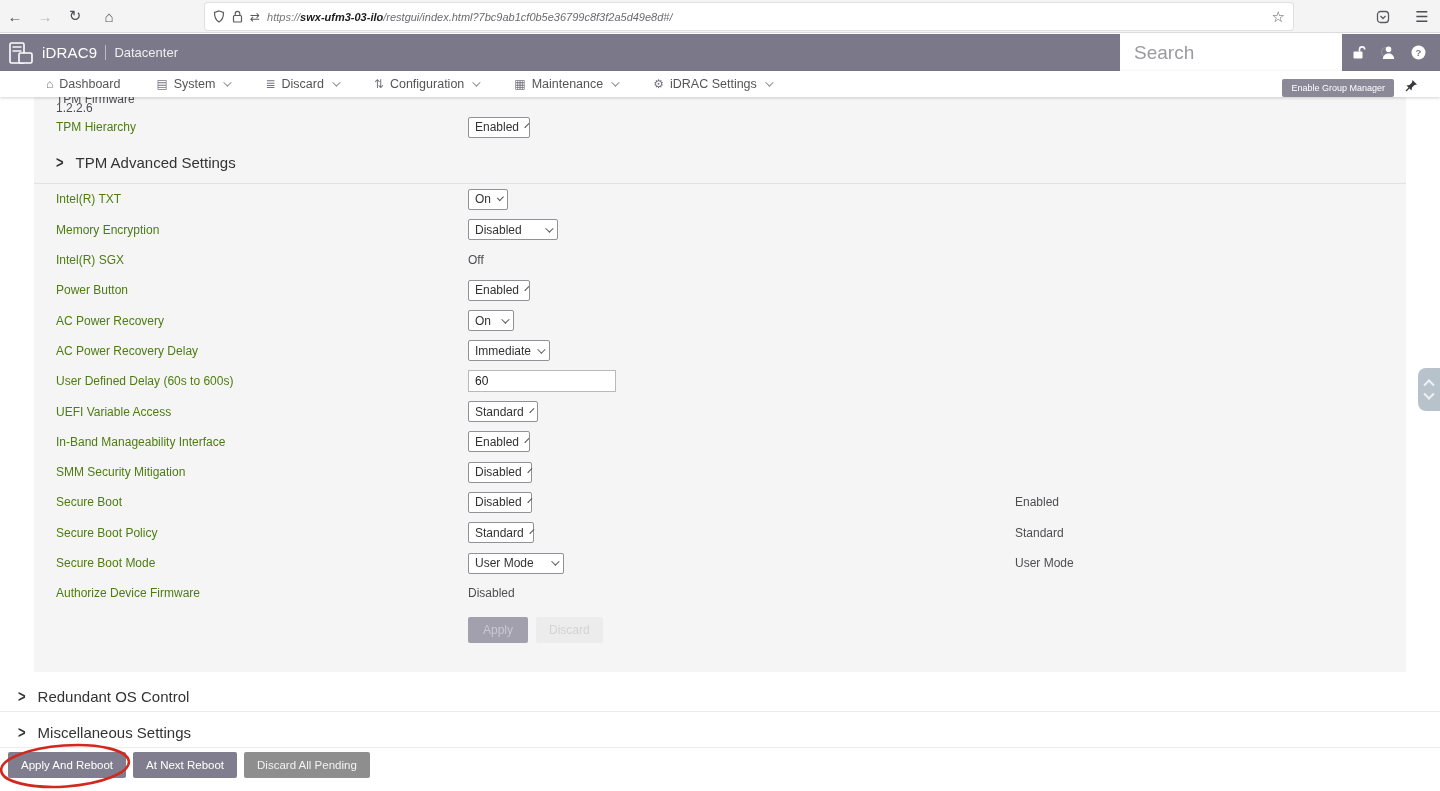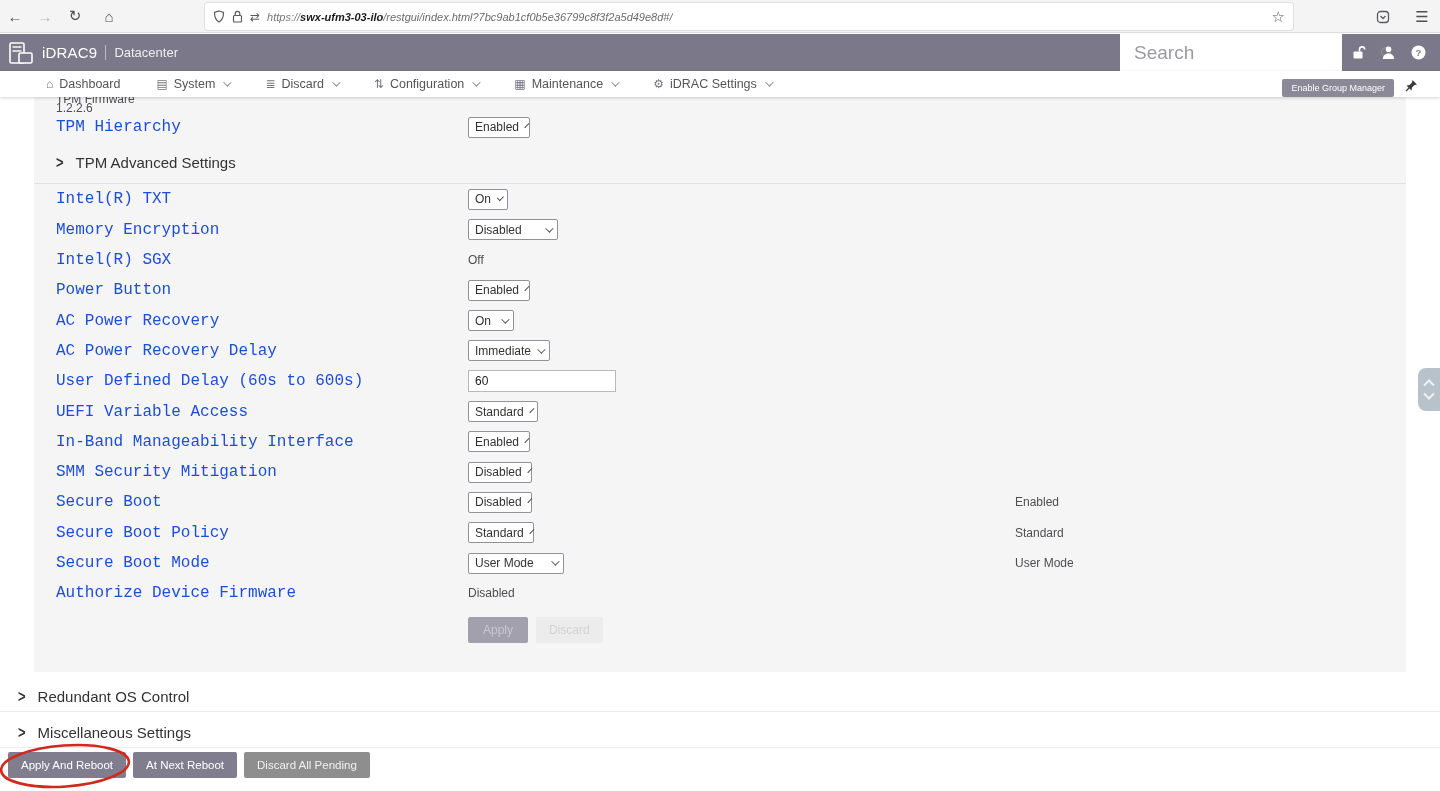--- a/index.html
+++ b/index.html
@@ -47,21 +47,21 @@
   .chev { display:inline-block; width:6px; height:6px; border-right:1px solid #8a8a90;
     border-bottom:1px solid #8a8a90; transform:rotate(45deg) translateY(-2px); margin-left:2px; }
   .grp-btn { position:absolute; right:46px; top:8px; background:#8b8898; color:#fff; border:none;
     font-size:9px; padding:4px 9px; border-radius:2px; cursor:pointer; font-family:inherit; }
   .pin-ico { position:absolute; right:22px; top:8px; cursor:pointer; }
 
   
   .panel { position:absolute; left:34px; top:97px; width:1372px; height:575px;
     background:#f5f5f5; overflow:hidden; }
   .row { display:flex; align-items:center; height:30.3px; padding-left:22px; }
-  .row-label { width:412px; font-size:16px; color:#1d4ed8; flex:none;font-family:Liberation Mono, monospace; }
+  .row-label { width:412px; font-size:12px; color:#4d7c0f; flex:none; }
   .row-ctl { width:547px; flex:none; display:flex; align-items:center; }
   .row-right { font-size:12px; color:#4e4e52; }
   .clip-row { height:15px; overflow:hidden; display:flex; padding-left:22px;flex-direction:column; }
   .clip-row > div { margin-top:-5px; font-size:12px; color:#4e4e52; }
   .clip-row .cl { width:412px; flex:none; }
   .sec-head { height:42px; display:flex; align-items:center; gap:12px; padding-left:22px;
     border-bottom:1px solid #e2e2e2; font-size:15px; color:#333; }
   .sec-chev { color:#333; font-size:13px; font-weight:bold; transform:scaleY(1.2); }
   .fselect { height:21px; background:#fff; border:1px solid #919197; border-radius:2px;
     display:inline-flex; align-items:center; justify-content:space-between; padding:0 6px;

